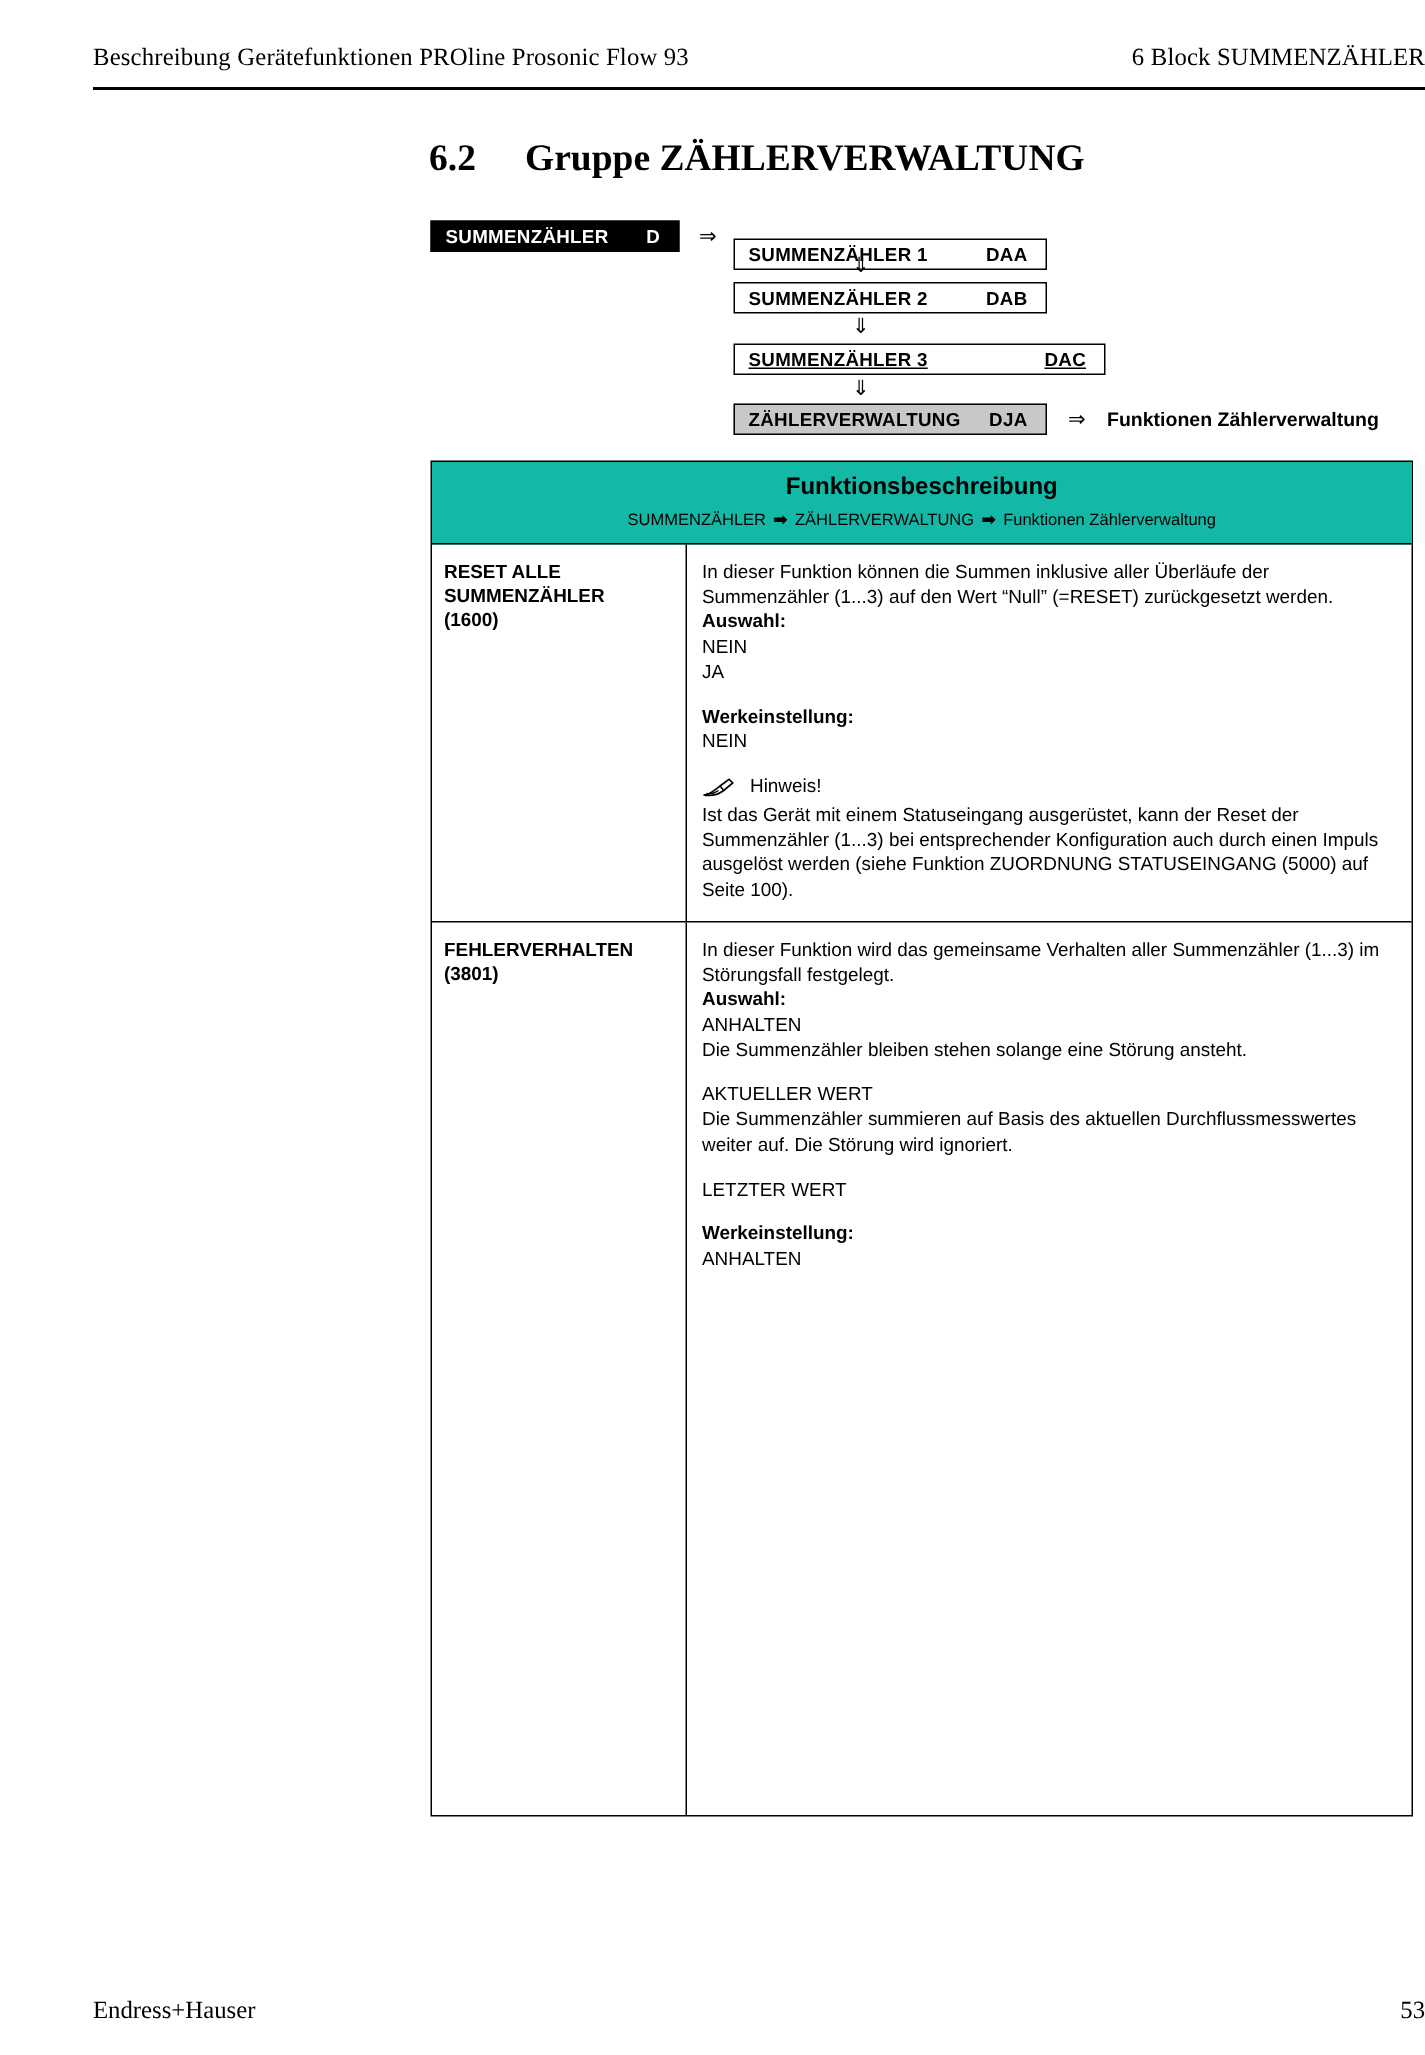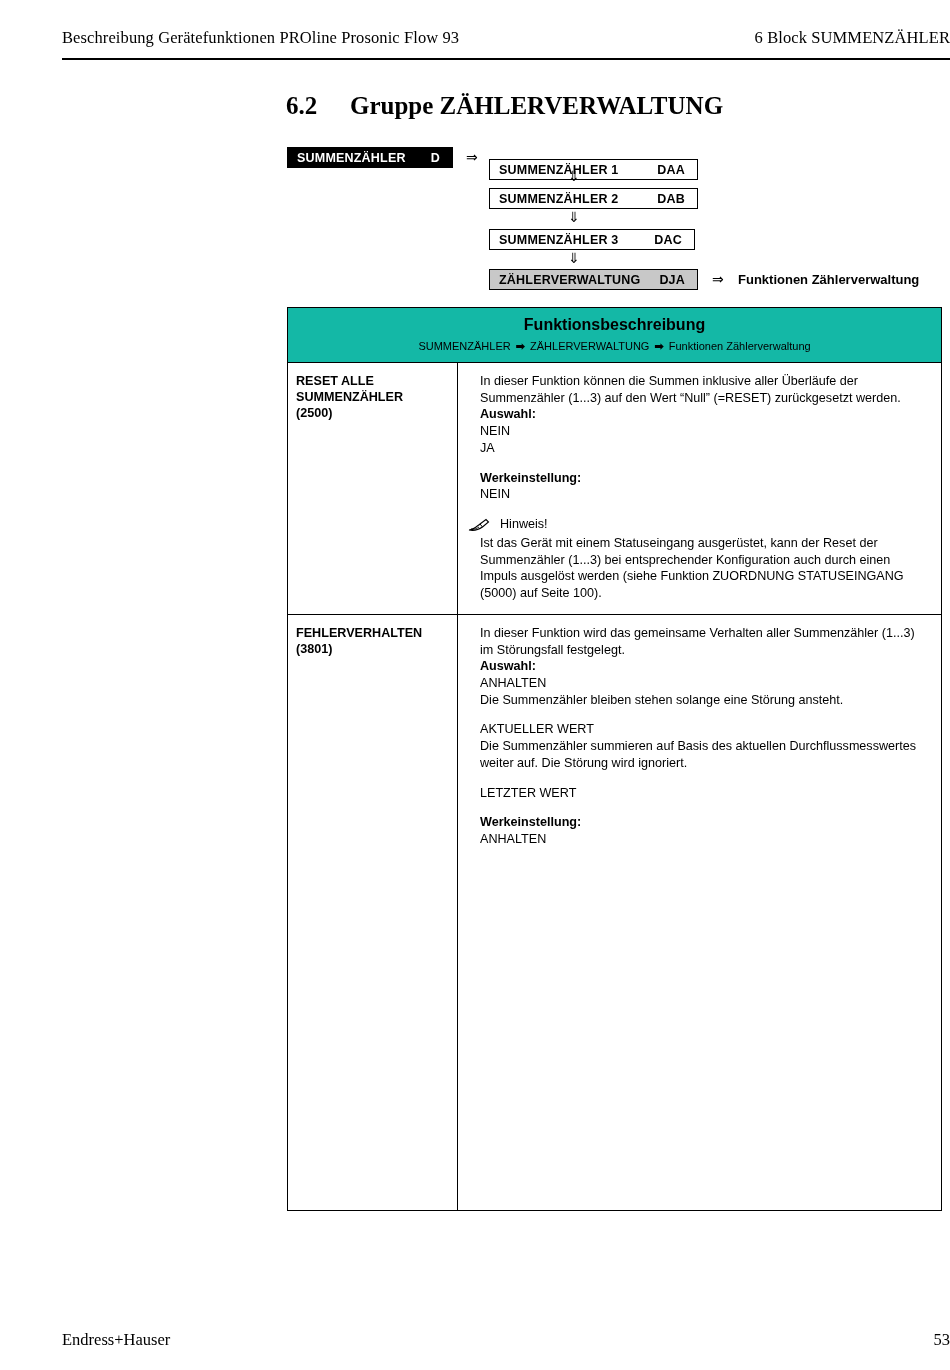--- a/index.html
+++ b/index.html
@@ -153,21 +153,21 @@
     font-weight: bold;
     line-height: 1.28;
   }
   .fcell-body {
     flex: 1;
     box-sizing: border-box;
     padding: 10px 12px 12px 10px;
     font-size: 12.6px;
     line-height: 1.33;
   }
-  .fcell-body p { margin: 0 0 0 12px; }
+  .fcell-body p { margin: 0 0 0 0; }
   .blk { margin-bottom: 13px; }
   .blk:last-child { margin-bottom: 0; }
   .bold { font-weight: bold; }
   .note-head {
     display: flex;
     align-items: center;
     gap: 10px;
     margin-bottom: 2px;
   }
   .note-icon {
@@ -228,21 +228,21 @@
       <span class="code">DAA</span>
     </div>
     <div class="arrow-down" style="left:568px; top:169px;">⇓</div>
 
     <div class="nav-box box-white" style="left:489px; top:188px; width:209px;justify-content:flex-end;">
       <span class="lbl">SUMMENZÄHLER 2</span>
       <span class="code">DAB</span>
     </div>
     <div class="arrow-down" style="left:568px; top:210px;">⇓</div>
 
-    <div class="nav-box box-white" style="left:489px; top:229px; width:206px;">
+    <div class="nav-box box-white" style="left:489px; top:229px; width:248px;text-decoration:underline;">
       <span class="lbl">SUMMENZÄHLER 3</span>
       <span class="code">DAC</span>
     </div>
     <div class="arrow-down" style="left:568px; top:251px;">⇓</div>
 
     <div class="nav-box box-grey" style="left:489px; top:269px; width:209px;">
       <span class="lbl">ZÄHLERVERWALTUNG</span>
       <span class="code">DJA</span>
     </div>
     <div class="arrow-right" style="left:712px; top:272px;">⇒</div>
@@ -259,21 +259,21 @@
         <span>ZÄHLERVERWALTUNG</span>
         <span class="arr">➡</span>
         <span>Funktionen Zählerverwaltung</span>
       </div>
     </div>
 
     <div class="frow">
       <div class="fcell-name">
         <div>RESET ALLE</div>
         <div>SUMMENZÄHLER</div>
-        <div>(2500)</div>
+        <div>(1600)</div>
       </div>
       <div class="fcell-body">
         <p class="blk">In dieser Funktion können die Summen inklusive aller Überläufe der Summenzähler (1...3) auf den Wert “Null” (=RESET) zurückgesetzt werden.</p>
         <div class="blk">
           <p class="bold">Auswahl:</p>
           <p>NEIN</p>
           <p>JA</p>
         </div>
         <div class="blk">
           <p class="bold">Werkeinstellung:</p>

